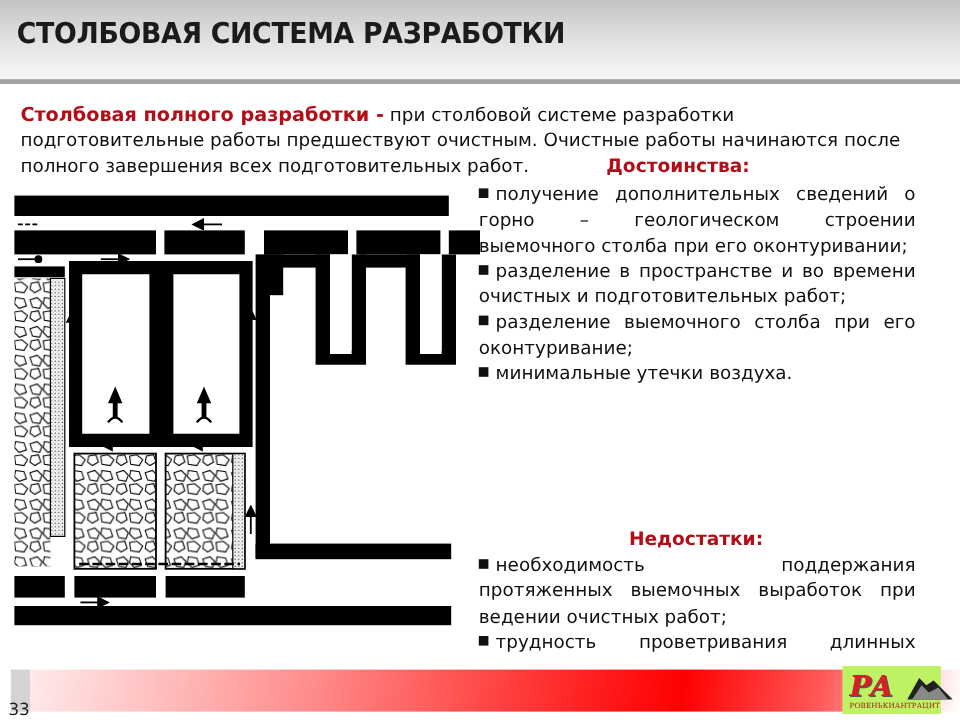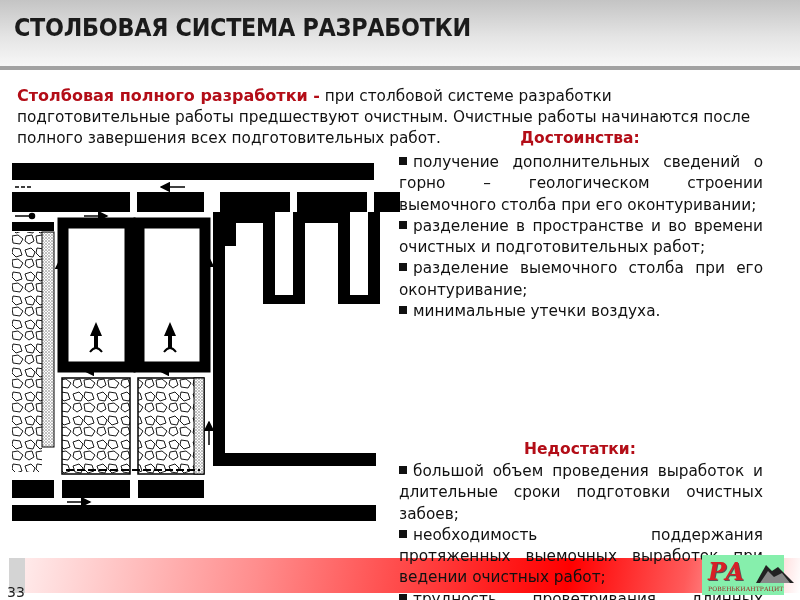--- a/index.html
+++ b/index.html
@@ -24,38 +24,38 @@
     font-size: 15.3px; line-height: 21px; color: #111;
   }
   .intro .term { color: #b30d17; font-weight: bold; font-size: 16px; }
 
   .diagram { position: absolute; left: 0; top: 150px; width: 400px; height: 400px; }
 
   .pros-heading, .cons-heading {
     position: absolute; color: #b30d17; font-weight: bold; font-size: 15.5px;
     text-align: center; width: 200px;
   }
-  .pros-heading { left: 480px; top: 129px; }
+  .pros-heading { left: 465px; top: 129px; }
   .cons-heading { left: 480px; top: 440px; }
 
   .list { position: absolute; left: 399px; width: 364px; font-size: 15.3px; line-height: 21.3px; color: #111; }
   .list .item { text-align: justify; text-align-last: left; }
   .list .item.full { text-align-last: justify; }
   .pros { top: 152px; }
   .cons { top: 461px; }
   .bullet { display: inline-block; width: 8px; height: 8px; background: #111; margin-right: 6px; vertical-align: 2px; }
 
   .footer-bar {
     position: absolute; left: 25px; top: 558px; width: 775px; height: 35px;
     background: linear-gradient(100deg, #ffeaea 0%, #ff8d8d 30%, #ff2020 60%, #ff0000 70%, #ff5a5a 85%, #ffffff 100%);
   }
   .page-tab { position: absolute; left: 9px; top: 558px; width: 16px; height: 35px; background: #d4d4d4; }
   .page-num { position: absolute; left: 7px; top: 584px; font-size: 14px; color: #222; }
 
-  .logo { position: absolute; left: 702px; top: 555px; width: 82px; height: 40px; background: #86efac; }
+  .logo { position: absolute; left: 702px; top: 555px; width: 82px; height: 40px; background: #bef264; }
   .logo-ra { position: absolute; left: 6px; top: 2px; font-family: "DejaVu Serif", serif; font-weight: bold; font-style: italic; font-size: 24px; color: #d81f26; letter-spacing: -1px; text-shadow: 1px 1px 0 #555; }
   .logo-caption { position: absolute; left: 6px; top: 30px; font-family: "DejaVu Serif", serif; font-size: 6px; color: #9b1a1a; letter-spacing: 0.1px; white-space: nowrap; }
 </style>
 </head>
 <body>
 
 <div class="header">
   <div class="title">СТОЛБОВАЯ СИСТЕМА РАЗРАБОТКИ</div>
 </div>
 <div class="header-rule"></div>
@@ -160,21 +160,20 @@
   <div class="item"><span class="bullet"></span><span>разделение выемочного столба при его оконтуривание;</span></div>
   <div class="item"><span class="bullet"></span><span>минимальные утечки воздуха.</span></div>
 </div>
 
 <div class="cons-heading">Недостатки:</div>
 
 <div class="page-tab"></div>
 <div class="footer-bar"></div>
 
 <div class="list cons">
-  <div class="item"><span class="bullet"></span><span>большой объем проведения выработок и длительные сроки подготовки очистных забоев;</span></div>
   <div class="item"><span class="bullet"></span><span>необходимость поддержания протяженных выемочных выработок при ведении очистных работ;</span></div>
   <div class="item full"><span class="bullet"></span><span>трудность проветривания длинных</span></div>
 </div>
 
 <div class="page-num">33</div>
 
 <div class="logo">
   <div class="logo-ra">РА</div>
   <svg style="position:absolute;left:50px;top:6px" width="44" height="24">
     <path d="M4 22 L14 4 L20 10 L26 6 L42 22 Z" fill="#222"></path>

